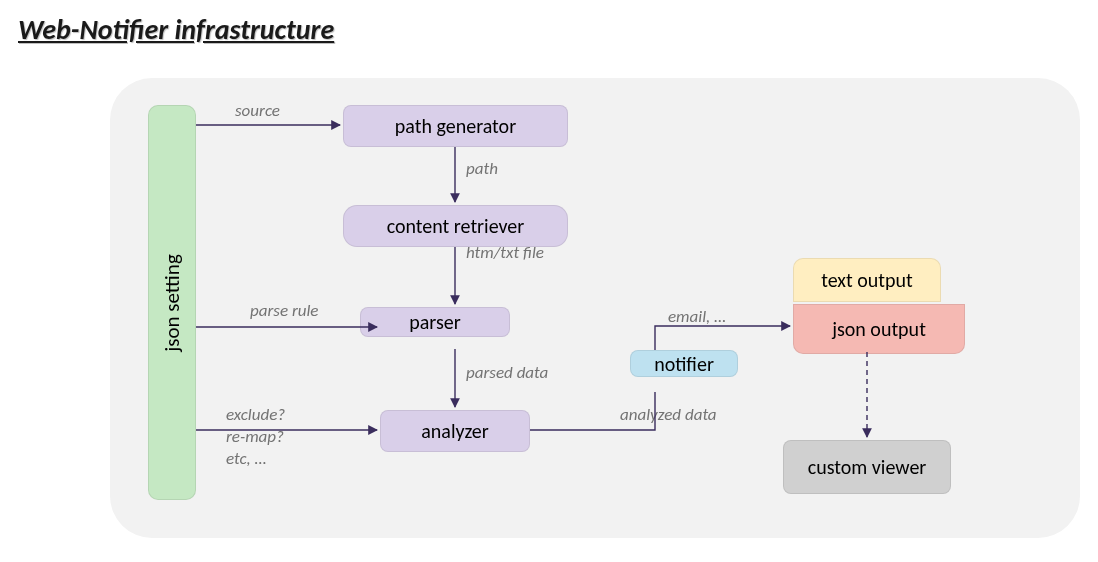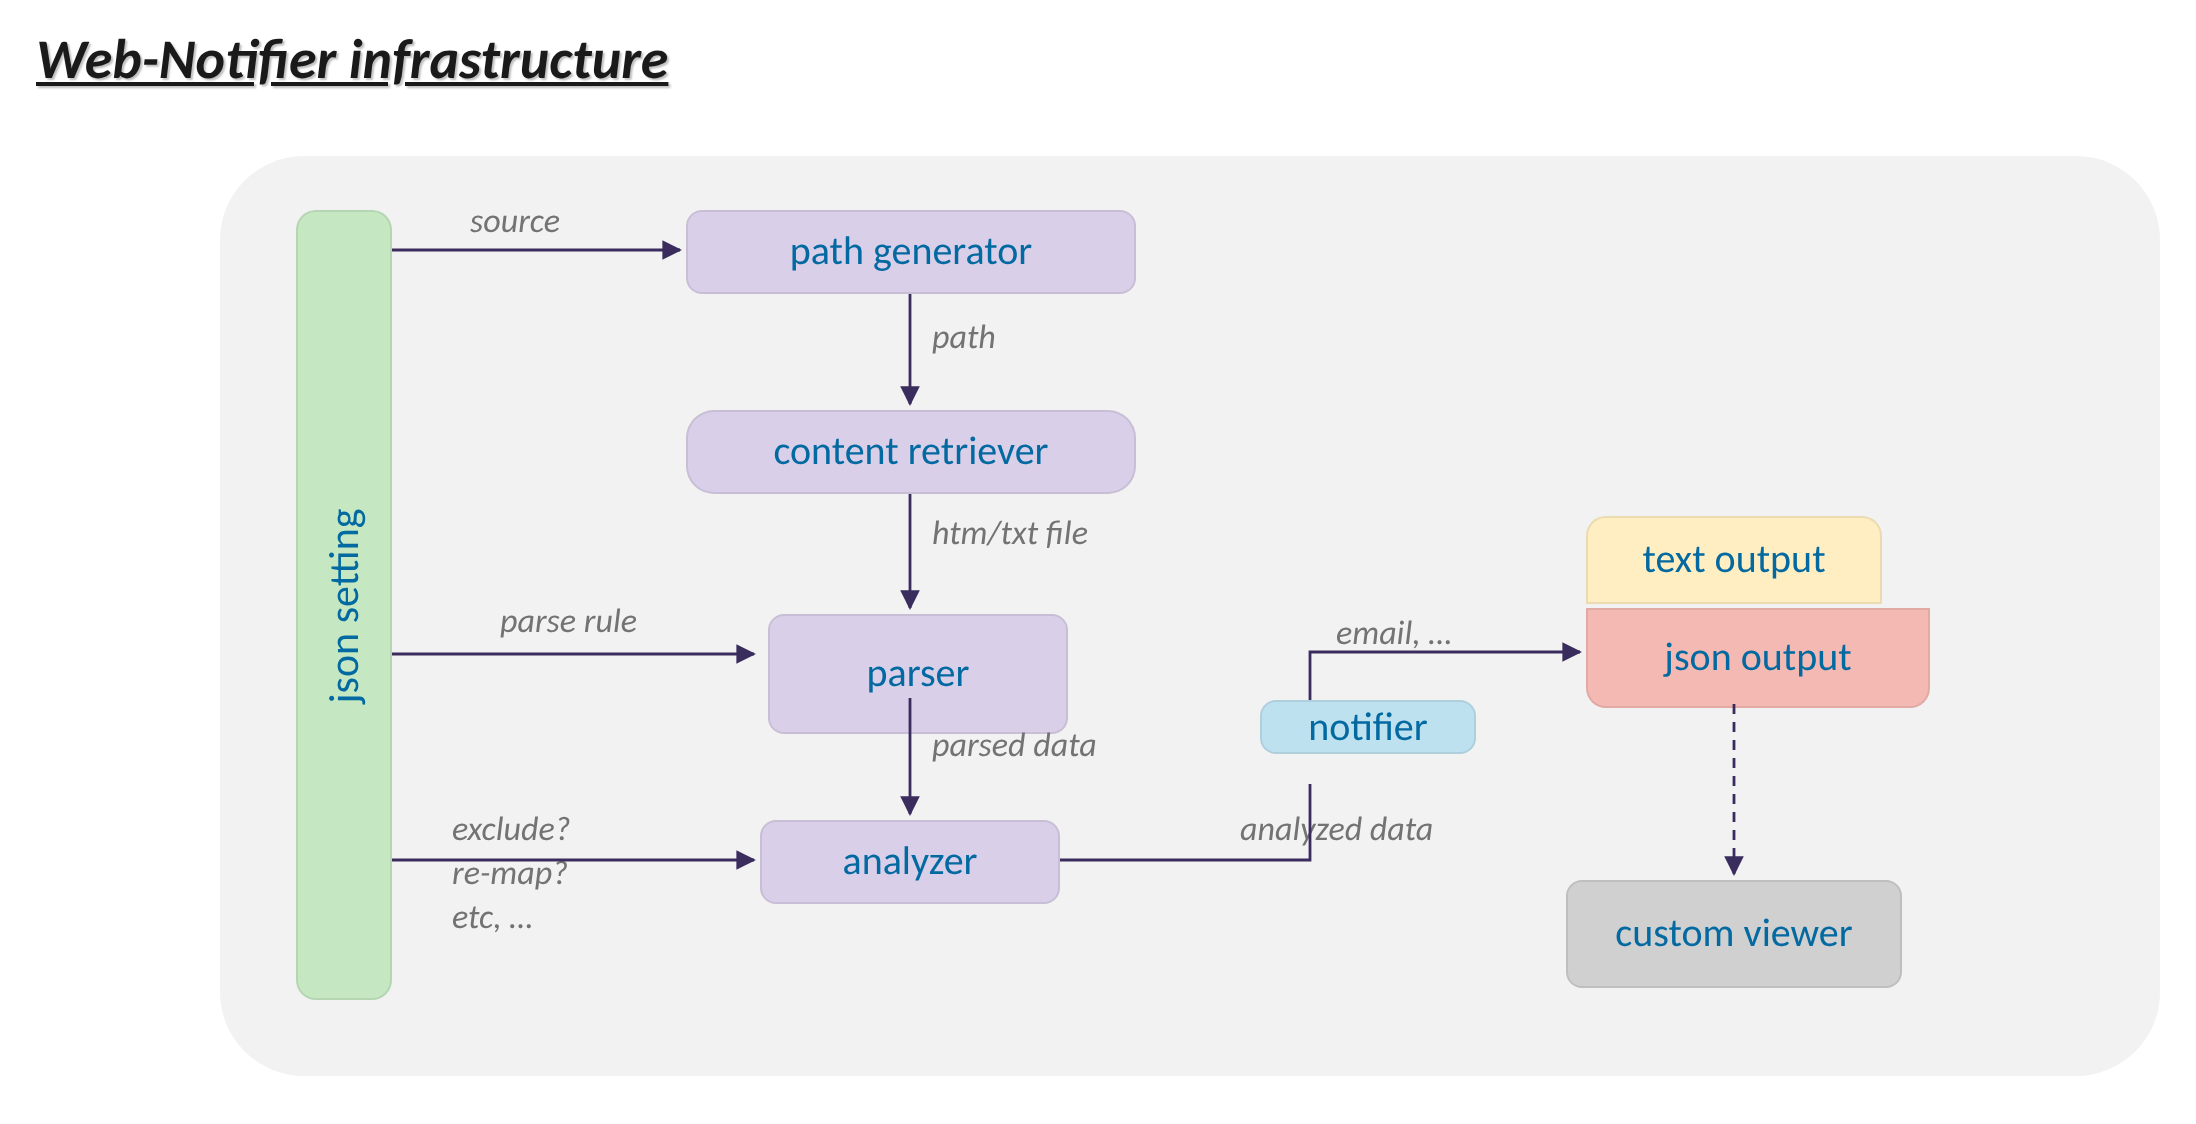--- a/index.html
+++ b/index.html
@@ -32,21 +32,21 @@
     height: 460px;
     background: #f2f2f2;
     border-radius: 42px;
   }
   .box {
     position: absolute;
     display: flex;
     align-items: center;
     justify-content: center;
     font-size: 20px;
-    color: #0369a1;
+    color: #000000;
     border-radius: 8px;
     border: 1px solid rgba(0,0,0,0.08);
   }
   .json-setting {
     background: #c5e8c3;
     left: 148px;
     top: 105px;
     width: 48px;
     height: 395px;
     border-radius: 10px;
@@ -58,41 +58,41 @@
     font-size: 21px;
   }
   .purple { background: #d9cfe9; }
   .blue   { background: #bee1f0; }
   .yellow { background: #ffeec1; }
   .pink   { background: #f5b9b3; }
   .gray   { background: #d0d0d0; }
 
   .path-generator   { left: 343px; top: 105px; width: 225px; height: 42px; }
   .content-retriever{ left: 343px; top: 205px; width: 225px; height: 42px; border-radius: 14px; }
-  .parser           { left: 384px; top: 307px; width: 150px; height: 60px; }
+  .parser           { left: 360px; top: 307px; width: 150px; height: 30px; }
   .analyzer         { left: 380px; top: 410px; width: 150px; height: 42px; }
   .notifier         { left: 630px; top: 350px; width: 108px; height: 27px; }
   .text-output      { left: 793px; top: 258px; width: 148px; height: 44px; border-radius: 10px 10px 0 0; }
   .json-output      { left: 793px; top: 304px; width: 172px; height: 50px; border-radius: 0 0 10px 10px; }
   .custom-viewer    { left: 783px; top: 440px; width: 168px; height: 54px; }
 
   .label {
     position: absolute;
     font-style: italic;
     font-size: 17px;
     color: #737373;
     white-space: nowrap;
   }
   .l-source     { left: 235px; top: 100px; }
   .l-parserule  { left: 225px; top: 300px; margin-left: 25px; }
   .l-exclude    { left: 226px; top: 404px; }
   .l-remap      { left: 226px; top: 426px; }
   .l-etc        { left: 226px; top: 448px; }
   .l-path       { left: 466px; top: 158px; }
-  .l-htmtxt     { left: 466px; top: 256px; text-align: center; }
+  .l-htmtxt     { left: 466px; top: 242px; text-align: center; }
   .l-parsed     { left: 466px; top: 362px; }
   .l-analyzed   { left: 620px; top: 404px; }
   .l-email      { left: 668px; top: 306px; }
 
   svg.arrows {
     position: absolute;
     left: 0; top: 0;
     width: 1098px; height: 562px;
     pointer-events: none;
   }

